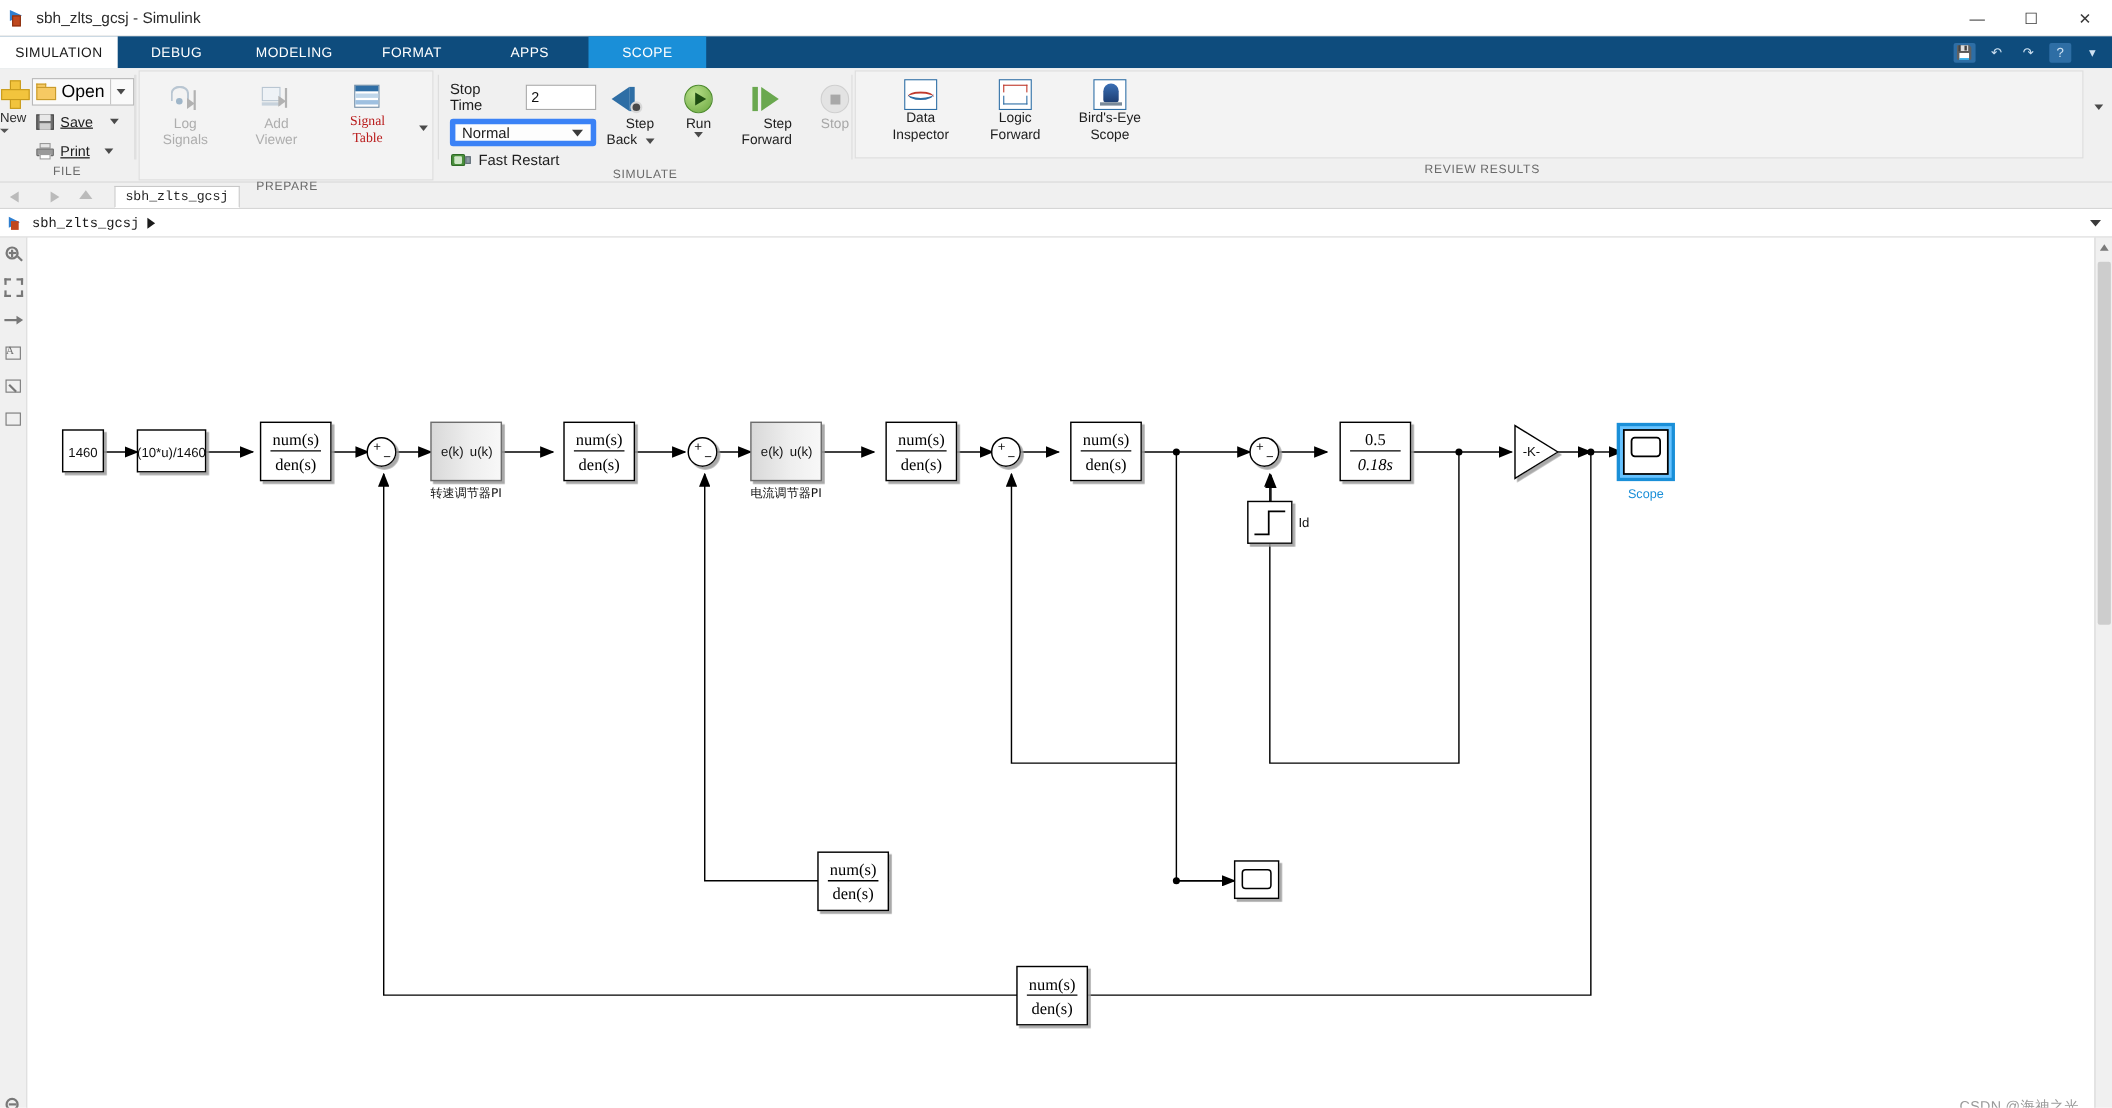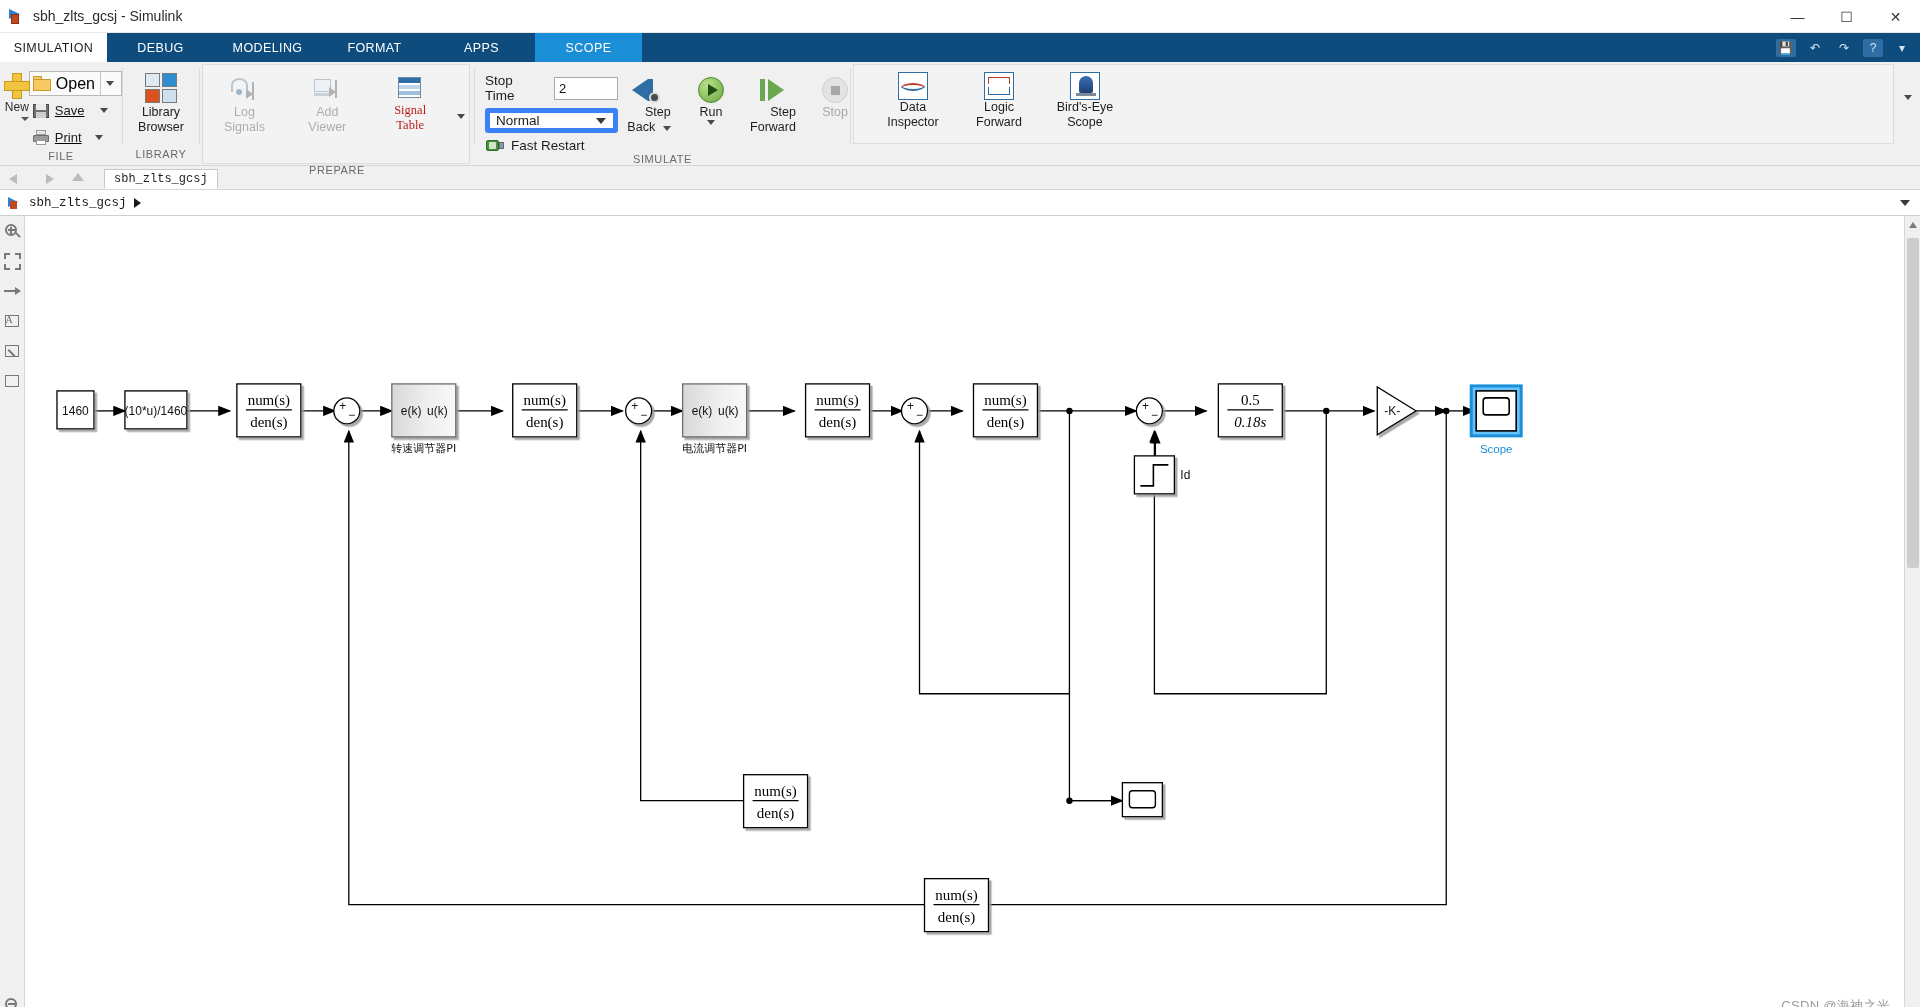--- a/index.html
+++ b/index.html
@@ -69,21 +69,21 @@
   }
   .rgroup { display: flex; flex-direction: column; position: relative; }
   .rgroup-body { flex: 1; display: flex; align-items: flex-start; padding-top: 5px; }
   .rgroup-title {
     height: 17px; font-size: 11px; color: #6a6a6a;
     text-align: center; letter-spacing: .6px;
   }
   .vsep { width: 1px; background: #dcdcdc; margin: 6px 0 20px 0; }
   
   .bigbtn {
-    display: flex; flex-direction: column; align-items: flex-end;
+    display: flex; flex-direction: column; align-items: flex-start;
     width: 46px; padding-top: 5px; cursor: default;
   }
   .plus-ico { width: 26px; height: 26px; position: relative; }
   .plus-ico::before, .plus-ico::after {
     content: ""; position: absolute; background: #f2c43d; border: 1px solid #c79a1b;
   }
   .plus-ico::before { left: 9px; top: 1px; width: 8px; height: 24px; }
   .plus-ico::after { left: 1px; top: 9px; width: 24px; height: 8px; }
   .bigbtn-label { font-size: 12px; color: #2b2b2b; margin-top: 2px; }
   .caret-dn {
@@ -374,37 +374,20 @@
           <span class="lbl">Print</span>
           <span style="margin-left:8px" class="arrow-sm"></span>
         </div>
       </div>
     </div>
     <div class="rgroup-title">FILE</div>
   </div>
 
   <div class="vsep"></div>
 
-  <div class="rgroup" style="width:76px">
-    <div class="rgroup-body" style="justify-content:center">
-      <div class="libbtn">
-        <span class="lib-ico">
-          <span class="lq lq1"></span>
-            <span class="lq lq2"></span>
-            <span class="lq lq3"></span>
-            <span class="lq lq4"></span>
-        </span>
-        <span class="lib-label">
-          <span>Library</span><br>
-          <span>Browser</span>
-        </span>
-      </div>
-    </div>
-    <div class="rgroup-title">LIBRARY</div>
-  </div>
 
   <div class="vsep"></div>
 
   <div class="rgroup" style="width:274px">
     <div class="rgroup-body" style="padding:2px 0 0 2px">
       <div class="prepare-panel" style="width:268px">
         <div class="pbtn">
           <span class="ico-log">
               <span class="wave"></span>
               <span class="dot"></span>
@@ -543,20 +526,21 @@
               <span class="bell"></span>
               <span class="base"></span>
             </span>
           <span class="rl">
             <span>Bird's-Eye</span><br>
             <span>Scope</span>
           </span>
         </div>
       </div>
     </div>
+    <div class="rgroup-title">REVIEW RESULTS</div>
   </div>
 
   <div class="ribbon-expand"><span class="arrow-sm"></span></div>
 </div>
 
 <div class="navbar">
   <div style="display:flex;align-items:center;gap:12px;padding-bottom:2px">
     <span class="nav-ico nav-back">
         <span class="a"></span>
       </span>

